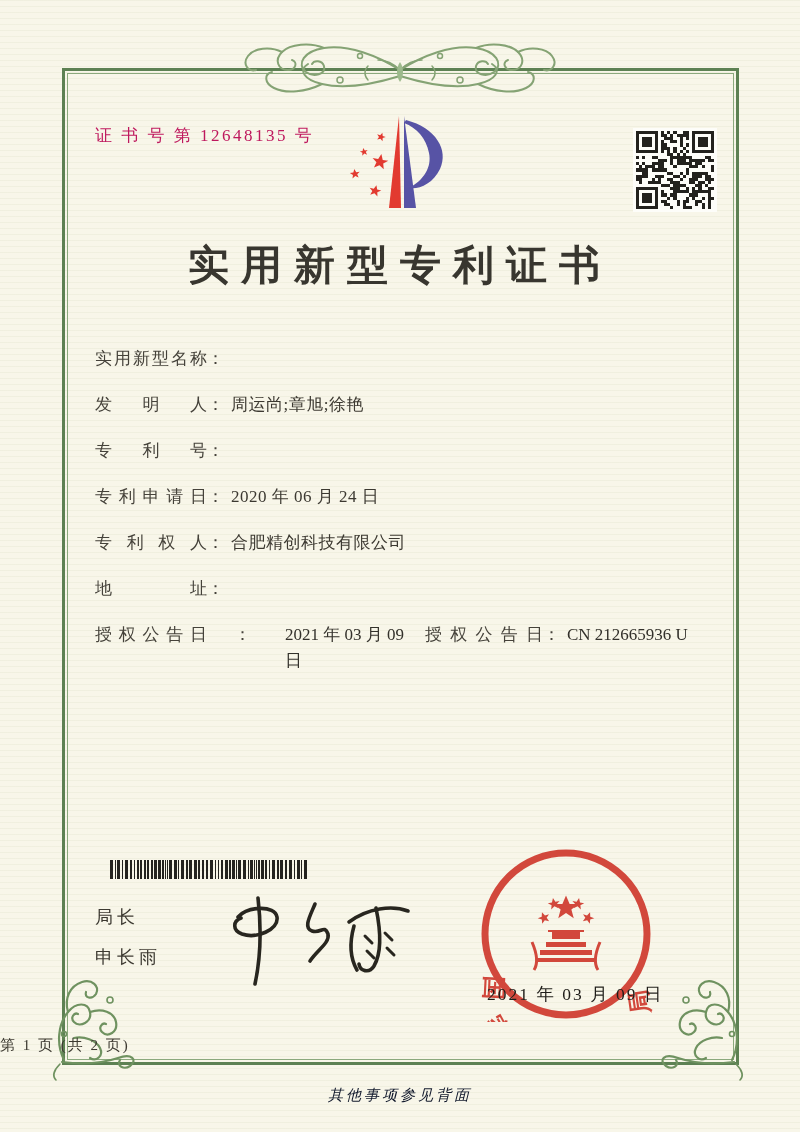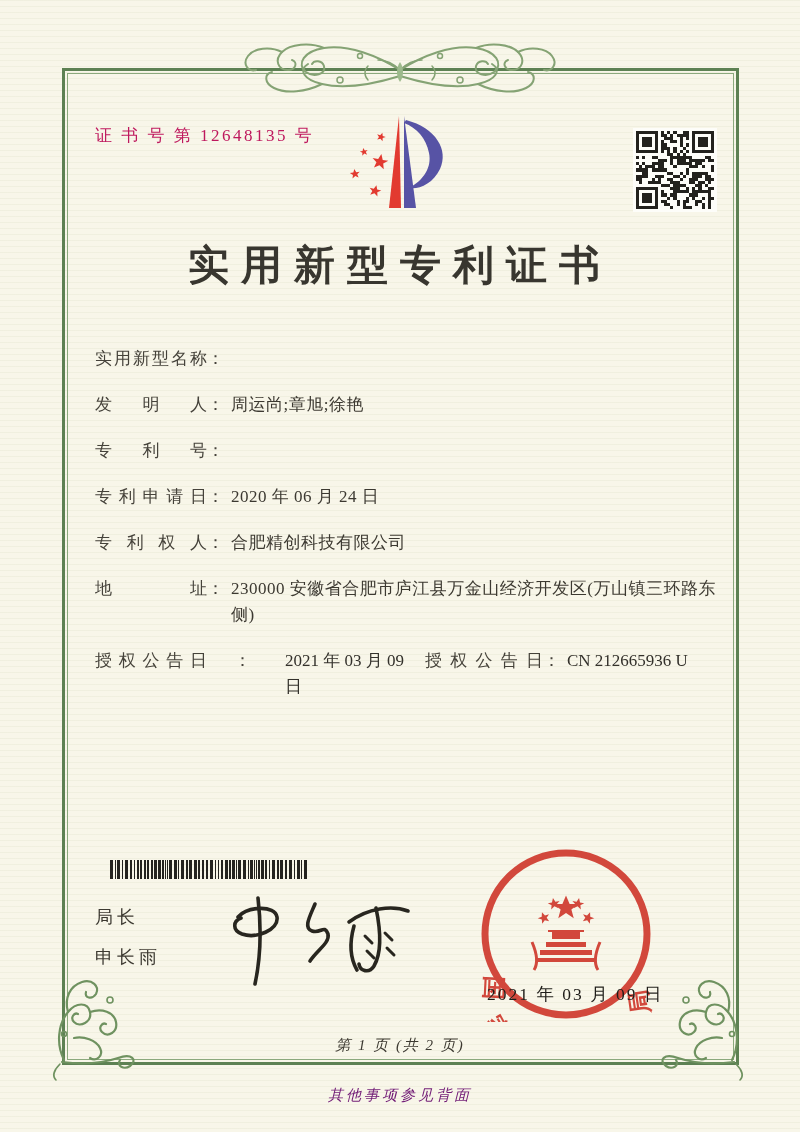--- a/index.html
+++ b/index.html
@@ -93,26 +93,26 @@
   .director .name{margin-top:22px;}
   .signature{position:absolute;left:218px;top:884px;z-index:4;}
 
   .seal{position:absolute;left:478px;top:846px;z-index:3;}
   .seal-date{
     position:absolute;left:487px;top:982px;z-index:5;font-size:17.5px;
     letter-spacing:2px;color:#1f1d19;
   }
 
   .page-info{
-    position:absolute;left:0;top:1036px;width:100%;text-align:center;
-    font-size:15px;letter-spacing:2px;color:#3c3931;z-index:3;font-style:italic;
+    position:absolute;left:0;top:1036px;width:100%;text-align:left;
+    font-size:15px;letter-spacing:2px;color:#3c3931;z-index:3;
   }
   .back-note{
     position:absolute;left:0;top:1086px;width:100%;text-align:center;
-    font-size:15px;font-style:italic;letter-spacing:3px;color:#701a75;
+    font-size:15px;font-style:italic;letter-spacing:3px;color:#0f172a;
     z-index:3;
   }
 </style>
 </head>
 <body>
 
 <div class="frame"></div>
 
 <svg class="ornament-top" width="364" height="62" viewBox="0 0 364 62">
   <g fill="none" stroke="#85a374" stroke-width="2" stroke-linecap="round">
@@ -828,21 +828,20 @@
       <span class="field-value">2020 年 06 月 24 日</span>
   </div>
   <div class="field-row">
     <span class="field-label">专利权人</span>
       <span class="field-colon">：</span>
       <span class="field-value">合肥精创科技有限公司</span>
   </div>
   <div class="field-row">
     <span class="field-label">地址</span>
       <span class="field-colon">：</span>
-      <span class="field-value">230000 安徽省合肥市庐江县万金山经济开发区(万山镇三环路东侧)</span>
   </div>
 
   <div class="grant-row">
     <div class="grant-cell g1">
       <span class="field-label2">授权公告日</span>
         <span class="field-colon">：</span>
         <span>2021 年 03 月 09 日</span>
     </div>
     <div class="grant-cell g2">
       <span class="field-label2">授权公告日</span>

